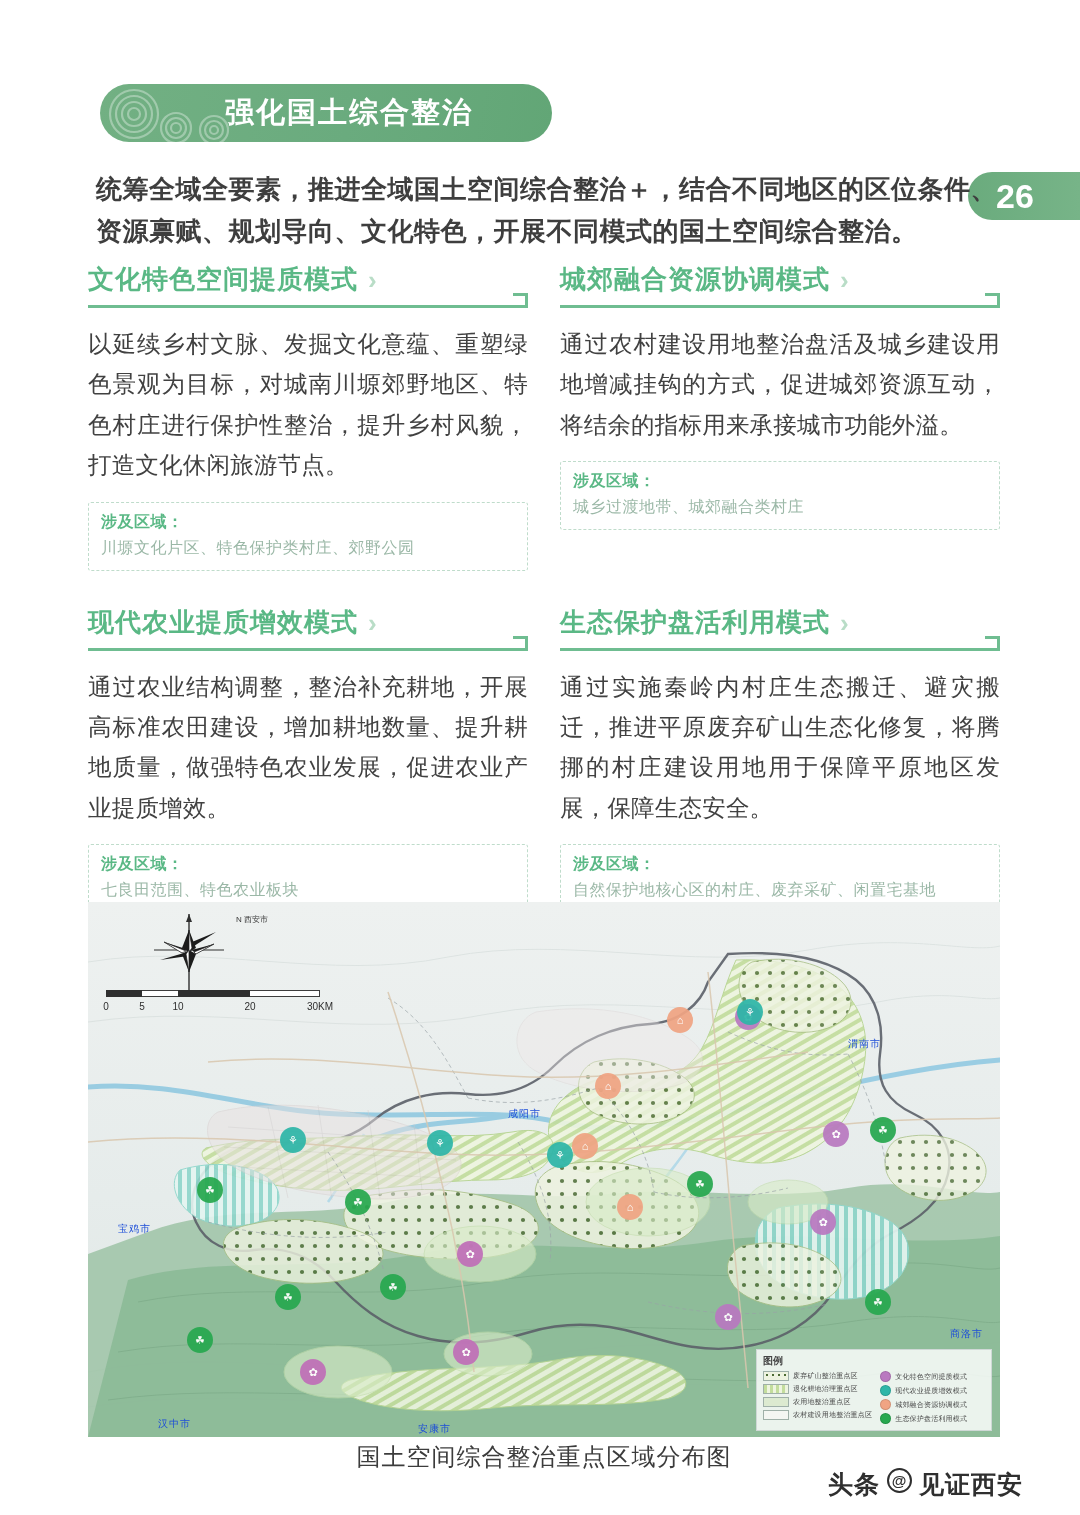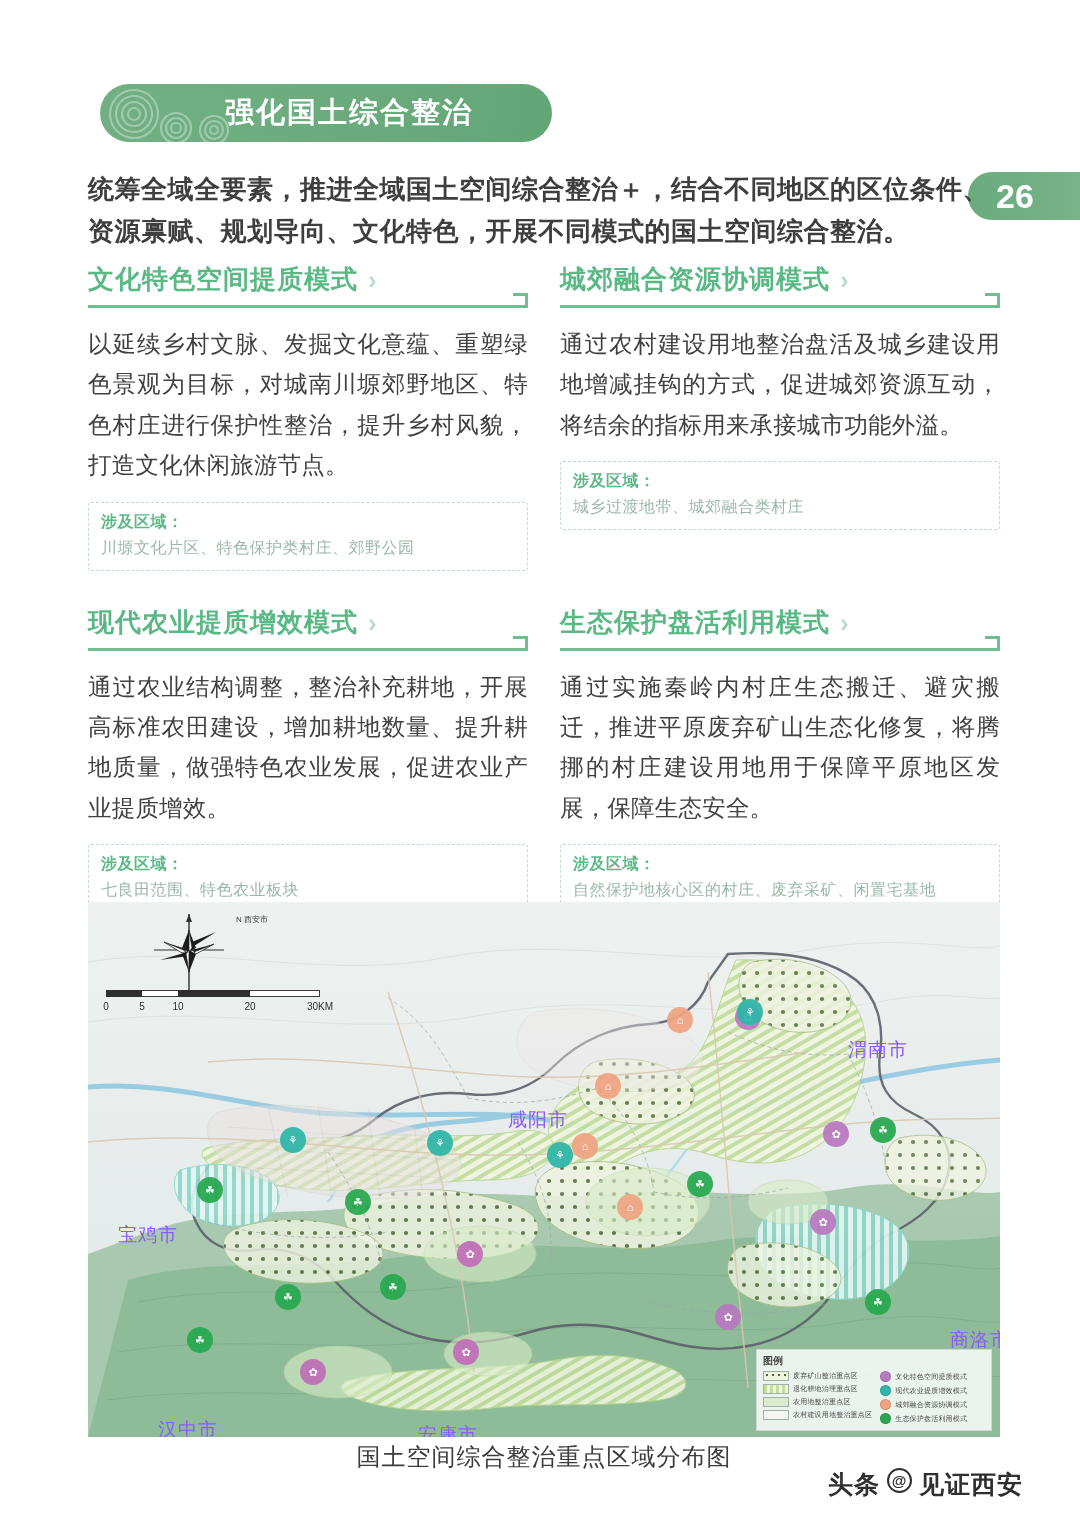--- a/index.html
+++ b/index.html
@@ -31,21 +31,21 @@
     position:absolute; left:968px; top:88px;
     width:112px; height:48px; border-radius:24px 0 0 24px;
     background:linear-gradient(90deg,#6aab7d 0%,#77b488 100%);
     color:#fff; font-size:34px; font-weight:bold;
     display:flex; align-items:center; justify-content:center;
     padding-right:18px;
   }
 
   
   .intro {
-    position:absolute; left:88px; top:168px; width:912px;
+    position:absolute; left:96px; top:168px; width:912px;
     font-size:26px; font-weight:bold; color:#3e3e3e;
     line-height:1.62; letter-spacing:.5px;
   }
 
   
   .cards {
     position:absolute; left:88px; top:262px; width:912px;
     display:grid; grid-template-columns: 440px 440px;
     column-gap:32px; row-gap:34px;
   }
@@ -80,21 +80,21 @@
 
   
   .map-figure { position:absolute; left:88px; top:902px; width:912px; height:535px; }
   .map-canvas { position:absolute; inset:0; overflow:hidden; background:#eef1f1; }
   .map-caption {
     position:absolute; left:88px; top:1441px; width:912px;
     text-align:center; font-size:24px; color:#3c3c3c; letter-spacing:1px;
   }
 
   .map-label { position:absolute; color:#6f7b80; font-size:11px; letter-spacing:1px; white-space:nowrap; }
-  .map-label.big { font-size:19px; color:#8b5cf6; }
+  .map-label.big { font-size:10px; color:#1d4ed8; }
   .tiny-label { position:absolute; color:#9aa4a8; font-size:6px; white-space:nowrap; }
 
   
   .scalebar { position:absolute; left:18px; top:88px; width:220px; height:28px; }
   .sb-track { position:absolute; left:0; top:0; width:214px; height:7px; background:#fff; border:1px solid #3d3d3d; }
   .sb-seg { position:absolute; top:0; height:7px; background:#2f2f2f; }
   .sb-tick { position:absolute; top:11px; font-size:10px; color:#2f2f2f; transform:translateX(-50%); }
   .compass { position:absolute; left:58px; top:8px; width:86px; height:84px; }
 
   

